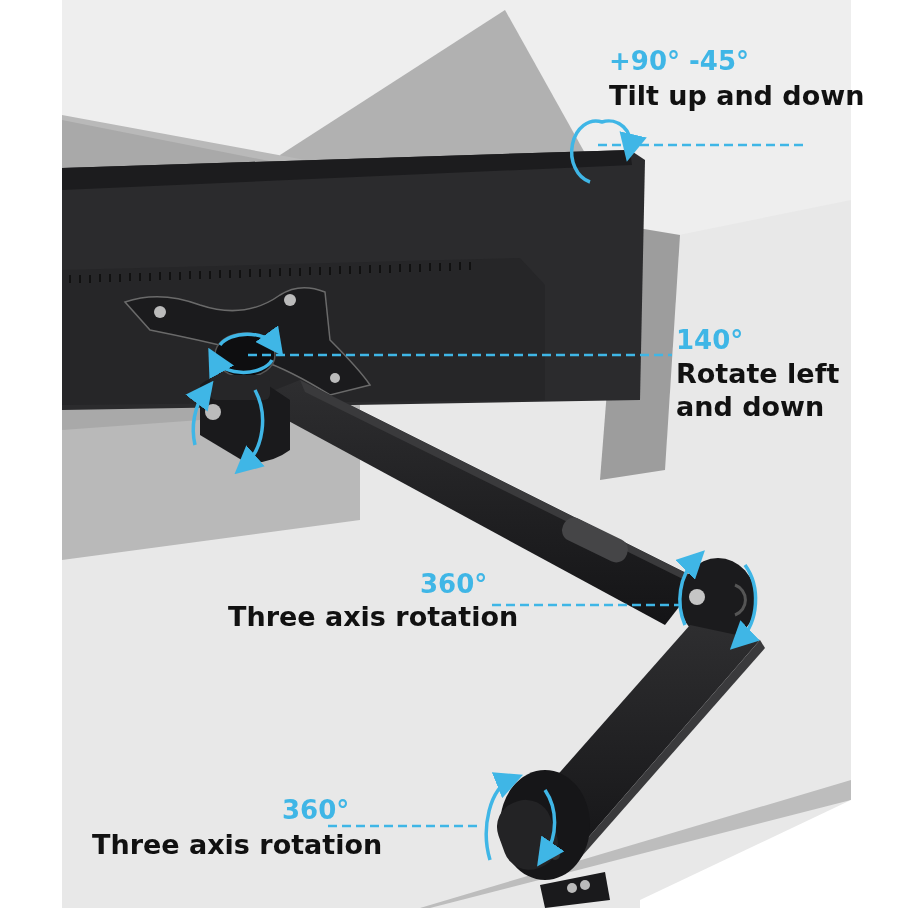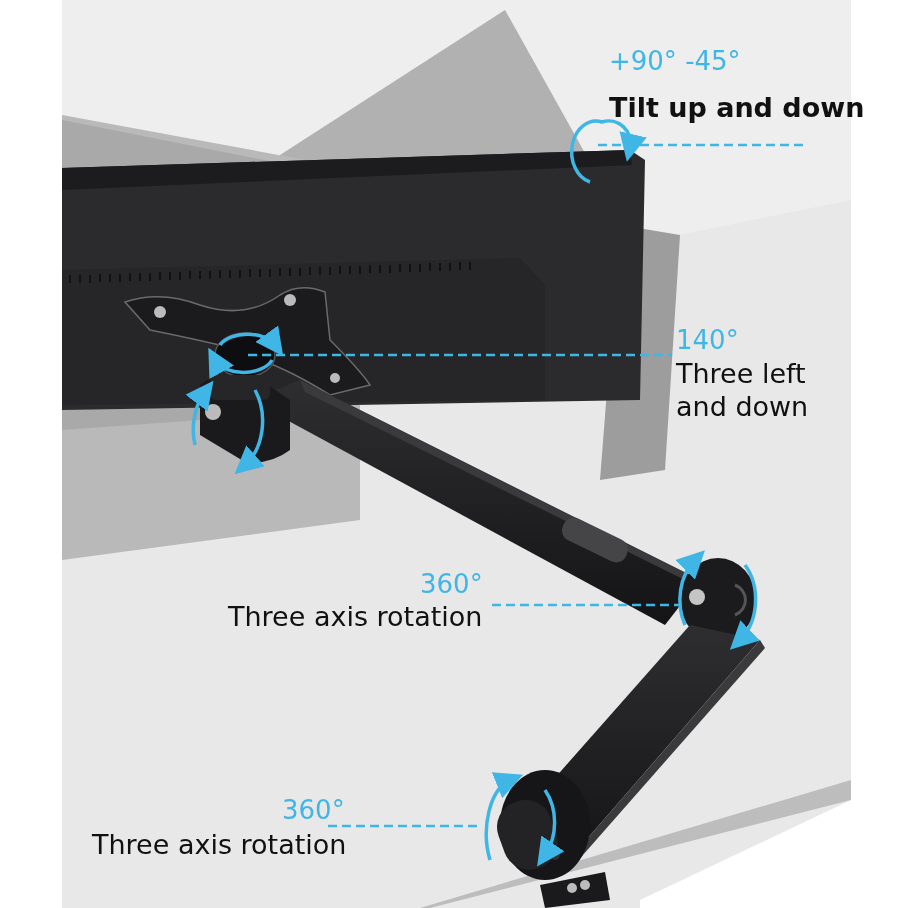--- a/index.html
+++ b/index.html
@@ -1,19 +1,19 @@
 <!DOCTYPE html>
 <html><head>
   <meta charset="utf-8">
   <style>
     html, body { margin: 0; padding: 0; background: #ffffff; }
     body { width: 908px; height: 908px; position: relative; overflow: hidden;
            font-family: "DejaVu Sans", "Liberation Sans", sans-serif; }
     #stage { position: absolute; left: 0; top: 0; width: 908px; height: 908px; }
-    .label { position: absolute; white-space: nowrap; line-height: 1; }
+    .label { position: absolute; white-space: nowrap; line-height: 1; font-weight: bold; }
     .deg { color: #3fb6e6; font-size: 26px; }
     .desc { color: #111111; font-size: 27px; }
     .desc-bold { color: #111111; font-size: 27px; font-weight: bold; }
   </style>
 </head>
 <body>
 
 <div id="stage">
   <svg width="908" height="908" viewBox="0 0 908 908" style="position:absolute;left:0;top:0;">
     <defs>
@@ -149,24 +149,24 @@
       <path d="M195,445 A38,52 0 0 1 205,392" marker-end="url(#ah)"></path>
       <path d="M255,390 A38,52 0 0 1 245,465" marker-end="url(#ah)"></path>
       <path d="M685,625 A38,50 0 0 1 695,560" marker-end="url(#ah)"></path>
       <path d="M745,565 A38,50 0 0 1 740,640" marker-end="url(#ah)"></path>
       <path d="M490,860 A30,55 0 0 1 510,780" marker-end="url(#ah)"></path>
       <path d="M545,790 A40,50 0 0 1 545,855" marker-end="url(#ah)"></path>
     </g>
   </svg>
 
   <div class="label deg" style="left:609px; top:48px;">+90° -45°</div>
-  <div class="label desc-bold" style="left:609px; top:82px;margin-top:12px;">Tilt up and down</div>
+  <div class="label desc-bold" style="left:609px; top:82px;">Tilt up and down</div>
 
   <div class="label deg" style="left:676px; top:327px;">140°</div>
-  <div class="label desc" style="left:676px; top:360px;">Three left</div>
+  <div class="label desc" style="left:676px; top:360px;">Rotate left</div>
   <div class="label desc" style="left:676px; top:393px;">and down</div>
 
   <div class="label deg" style="left:420px; top:571px;">360°</div>
   <div class="label desc" style="left:228px; top:603px;">Three axis rotation</div>
 
   <div class="label deg" style="left:282px; top:797px;">360°</div>
   <div class="label desc" style="left:92px; top:831px;">Three axis rotation</div>
 </div>
 
 </body></html>

